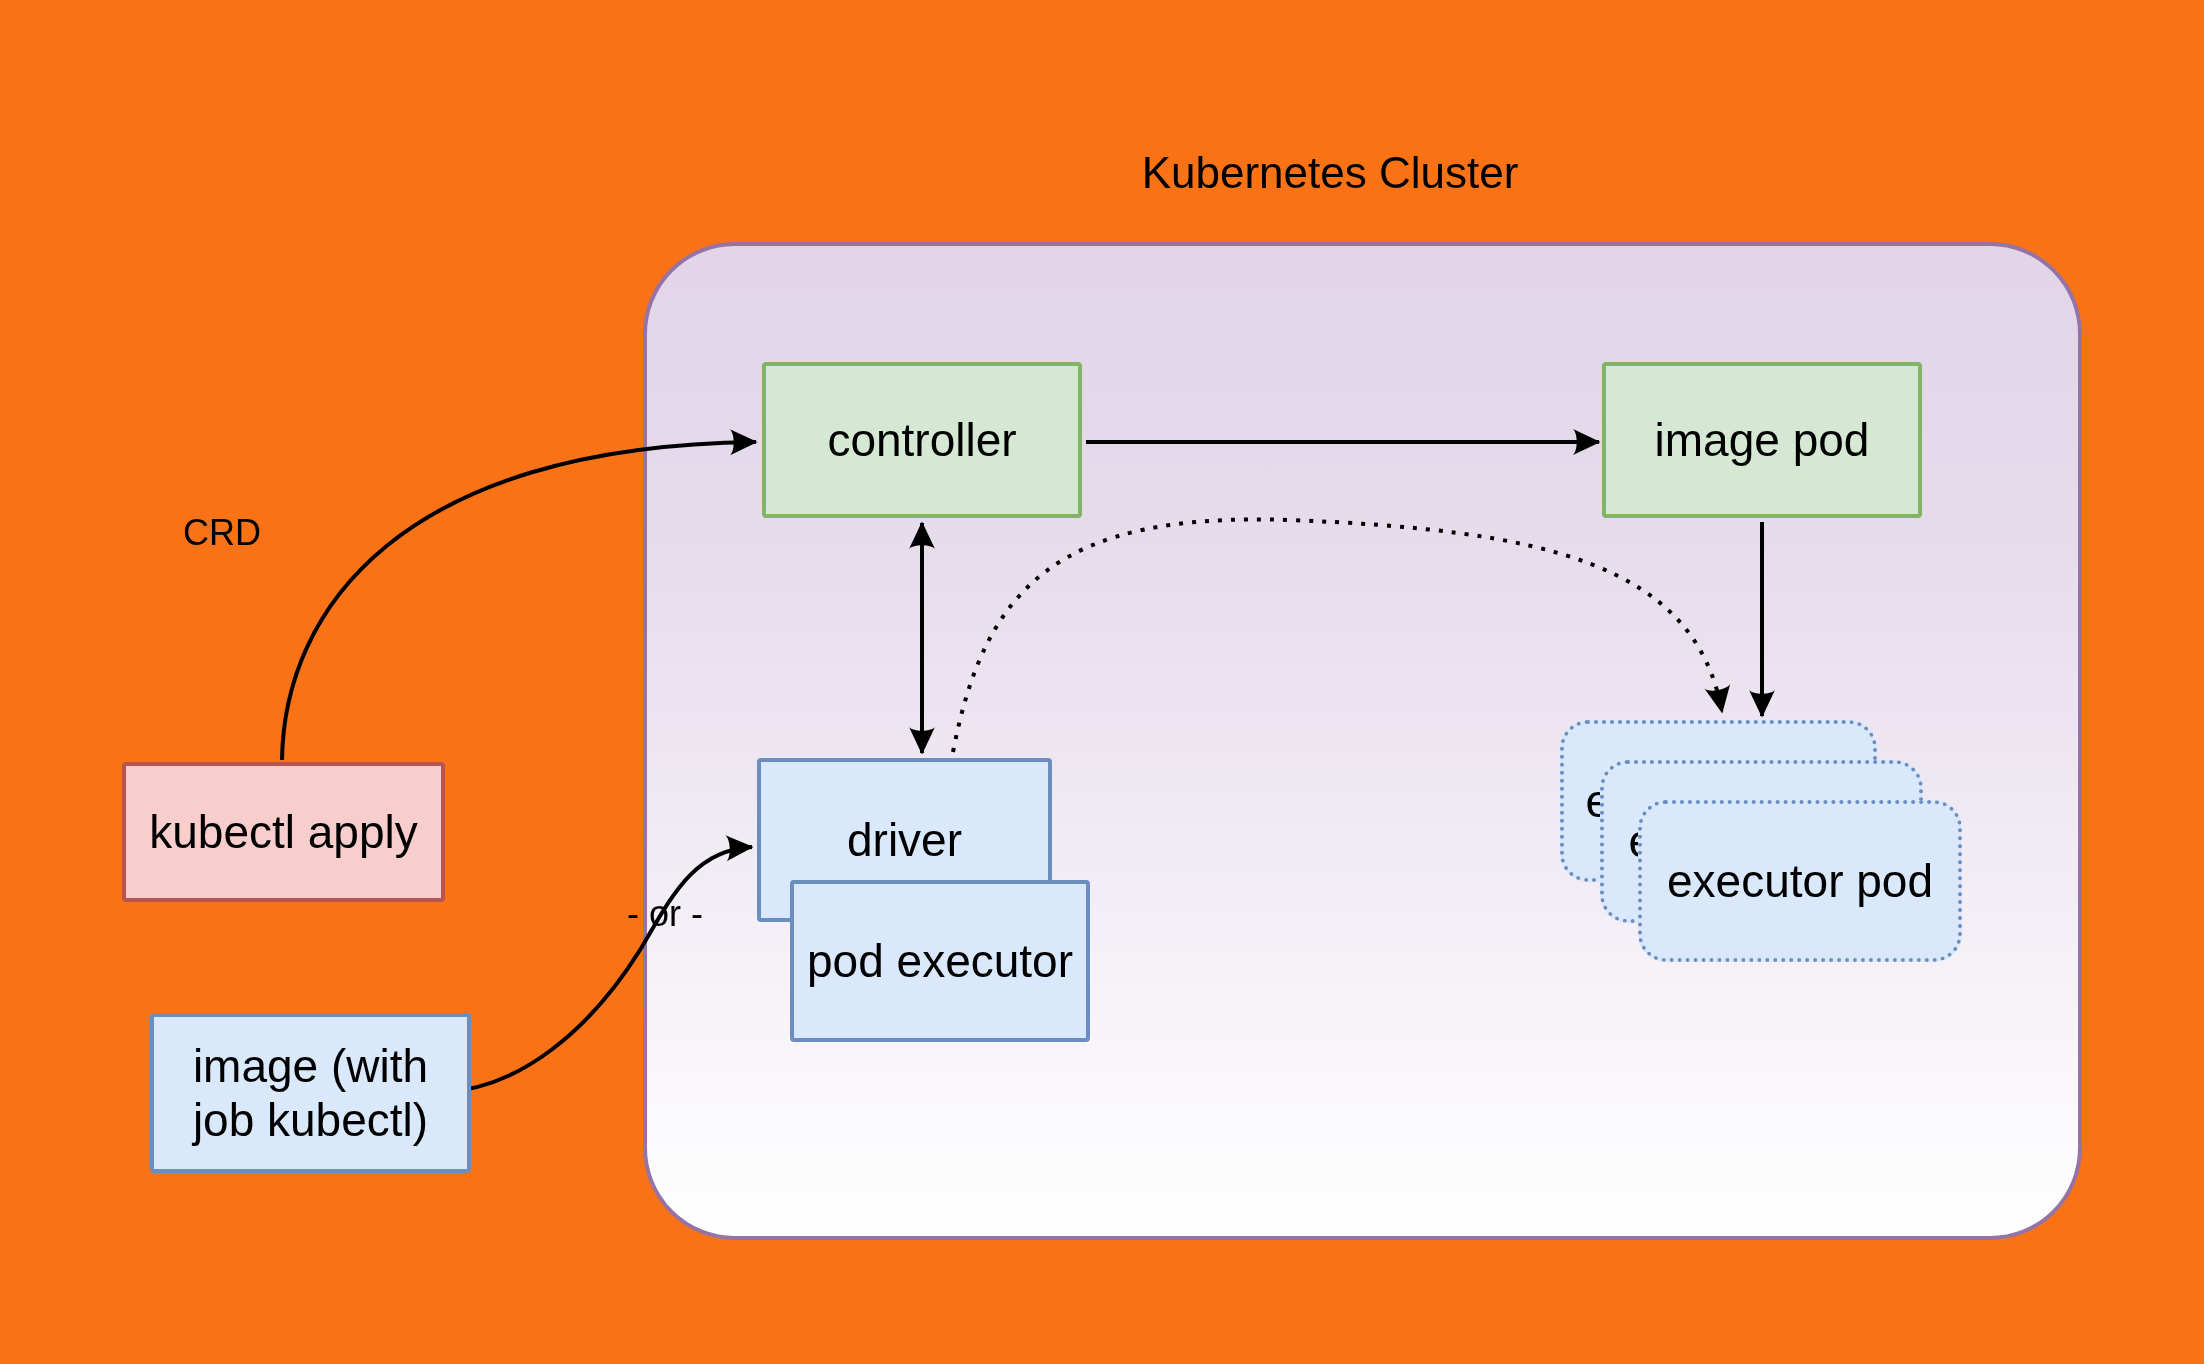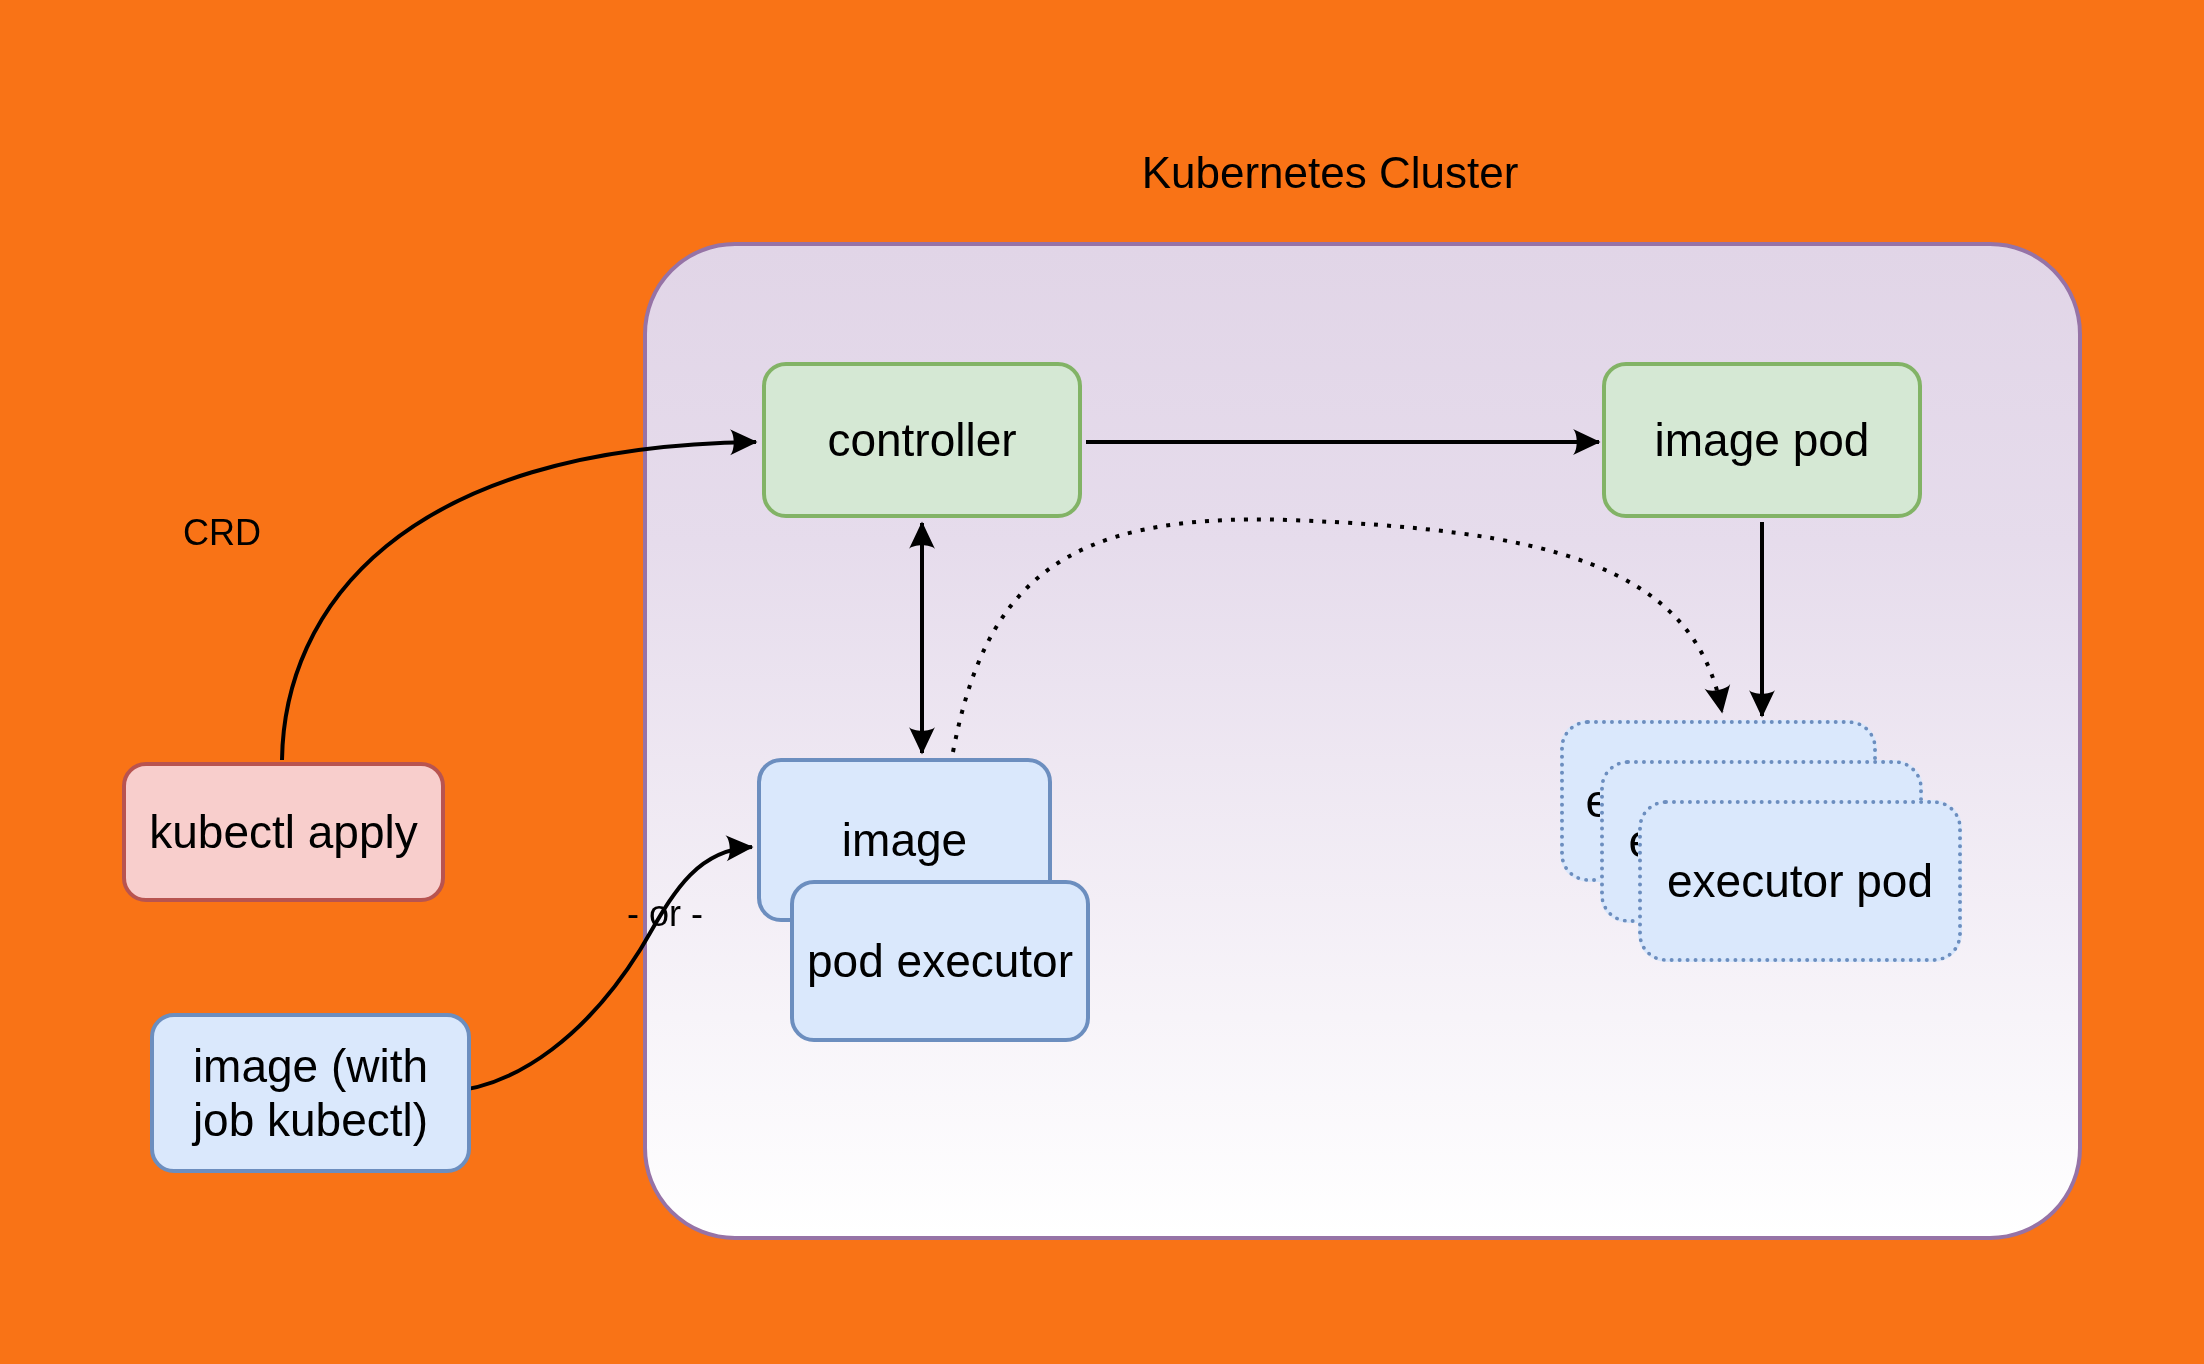--- a/index.html
+++ b/index.html
@@ -12,21 +12,21 @@
     font-size:44px;text-align:center;white-space:nowrap;
   }
   .cluster{
     position:absolute;left:643px;top:242px;width:1439px;height:998px;
     box-sizing:border-box;border:4.5px solid #9673a6;border-radius:92px;
     background:linear-gradient(180deg,#e1d5e7 0%,#e6dcec 30%,#ffffff 100%);
   }
   .edges{position:absolute;left:0;top:0;width:2204px;height:1364px;pointer-events:none;}
   .node{
     position:absolute;box-sizing:border-box;display:flex;align-items:center;justify-content:center;
-    font-size:46px;line-height:1.18;text-align:center;border-radius:24px;border:4px solid;
+    font-size:46px;line-height:1.18;text-align:center;border-radius:4px;border:4px solid;
     white-space:nowrap;
   }
   .green{background:#d5e8d4;border-color:#82b366;}
   .blue{background:#dae8fc;border-color:#6c8ebf;}
   .red{background:#f8cecc;border-color:#b85450;}
   .blue-dotted{background:#dae8fc;border:4px dotted #6c8ebf;border-radius:28px;}
   .edge-label{
     position:absolute;font-size:36px;text-align:left;white-space:nowrap;
   }
   .multiline{white-space:normal;margin-left:28px;}
@@ -54,21 +54,21 @@
     <path d="M 922 523 L 922 753" fill="none" stroke="#000000" stroke-width="4" marker-start="url(#arrow)" marker-end="url(#arrow)"></path>
 
     <path d="M 1762 522 L 1762 716" fill="none" stroke="#000000" stroke-width="4" marker-end="url(#arrow)"></path>
 
     <path d="M 953 752 C 985 585, 1060 512, 1290 520 C 1540 530, 1695 562, 1722 712" fill="none" stroke="#000000" stroke-width="4" stroke-dasharray="4 9" marker-end="url(#arrow)"></path>
 
     <path d="M 445 1092 C 520 1088, 590 1030, 640 950 C 670 900, 692 850, 752 847" fill="none" stroke="#000000" stroke-width="4" marker-end="url(#arrow)"></path>
   </svg>
 
   <div class="node blue" style="left:757px;top:758px;width:295px;height:164px;">
-    <span>image</span>
+    <span>driver</span>
   </div>
 
   <div class="node blue" style="left:790px;top:880px;width:300px;height:162px;">
     <span>pod executor</span>
   </div>
 
   <div class="node green" style="left:762px;top:362px;width:320px;height:156px;">
     <span>controller</span>
   </div>
 

